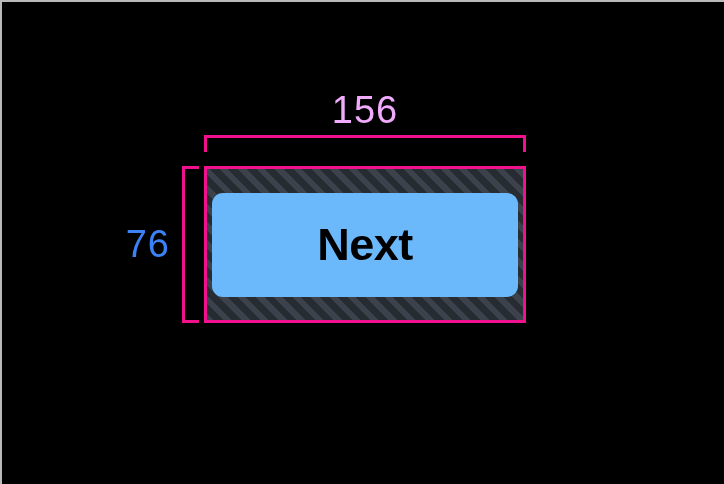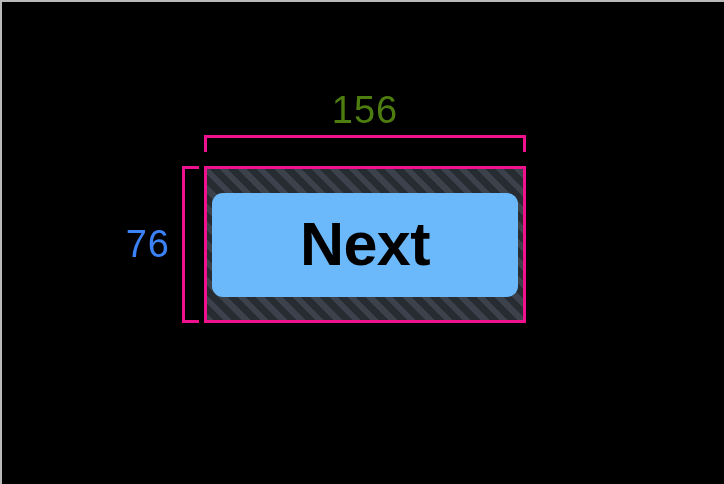--- a/index.html
+++ b/index.html
@@ -72,21 +72,21 @@
     background: #6bb8fa;
     border-radius: 11px;
     display: flex;
     align-items: center;
     justify-content: center;
   }
 
   #button-label {
     color: #000000;
     font-family: "Liberation Sans", sans-serif;
-    font-size: 61px;
+    font-size: 45px;
     font-weight: bold;
     letter-spacing: -0.5px;
     line-height: 1;
   }
 
   
   #width-bracket {
     position: absolute;
     left: 202px;
     top: 133px;
@@ -97,21 +97,21 @@
     border-right: 3px solid #f0118f;
     box-sizing: border-box;
   }
 
   #width-value {
     position: absolute;
     left: 202px;
     top: 87px;
     width: 322px;
     text-align: center;
-    color: #4d7c0f;
+    color: #f0abfc;
     font-family: "Liberation Sans", sans-serif;
     font-size: 38px;
     line-height: 42px;
     letter-spacing: 1px;
   }
 
   
   #height-bracket {
     position: absolute;
     left: 180px;

